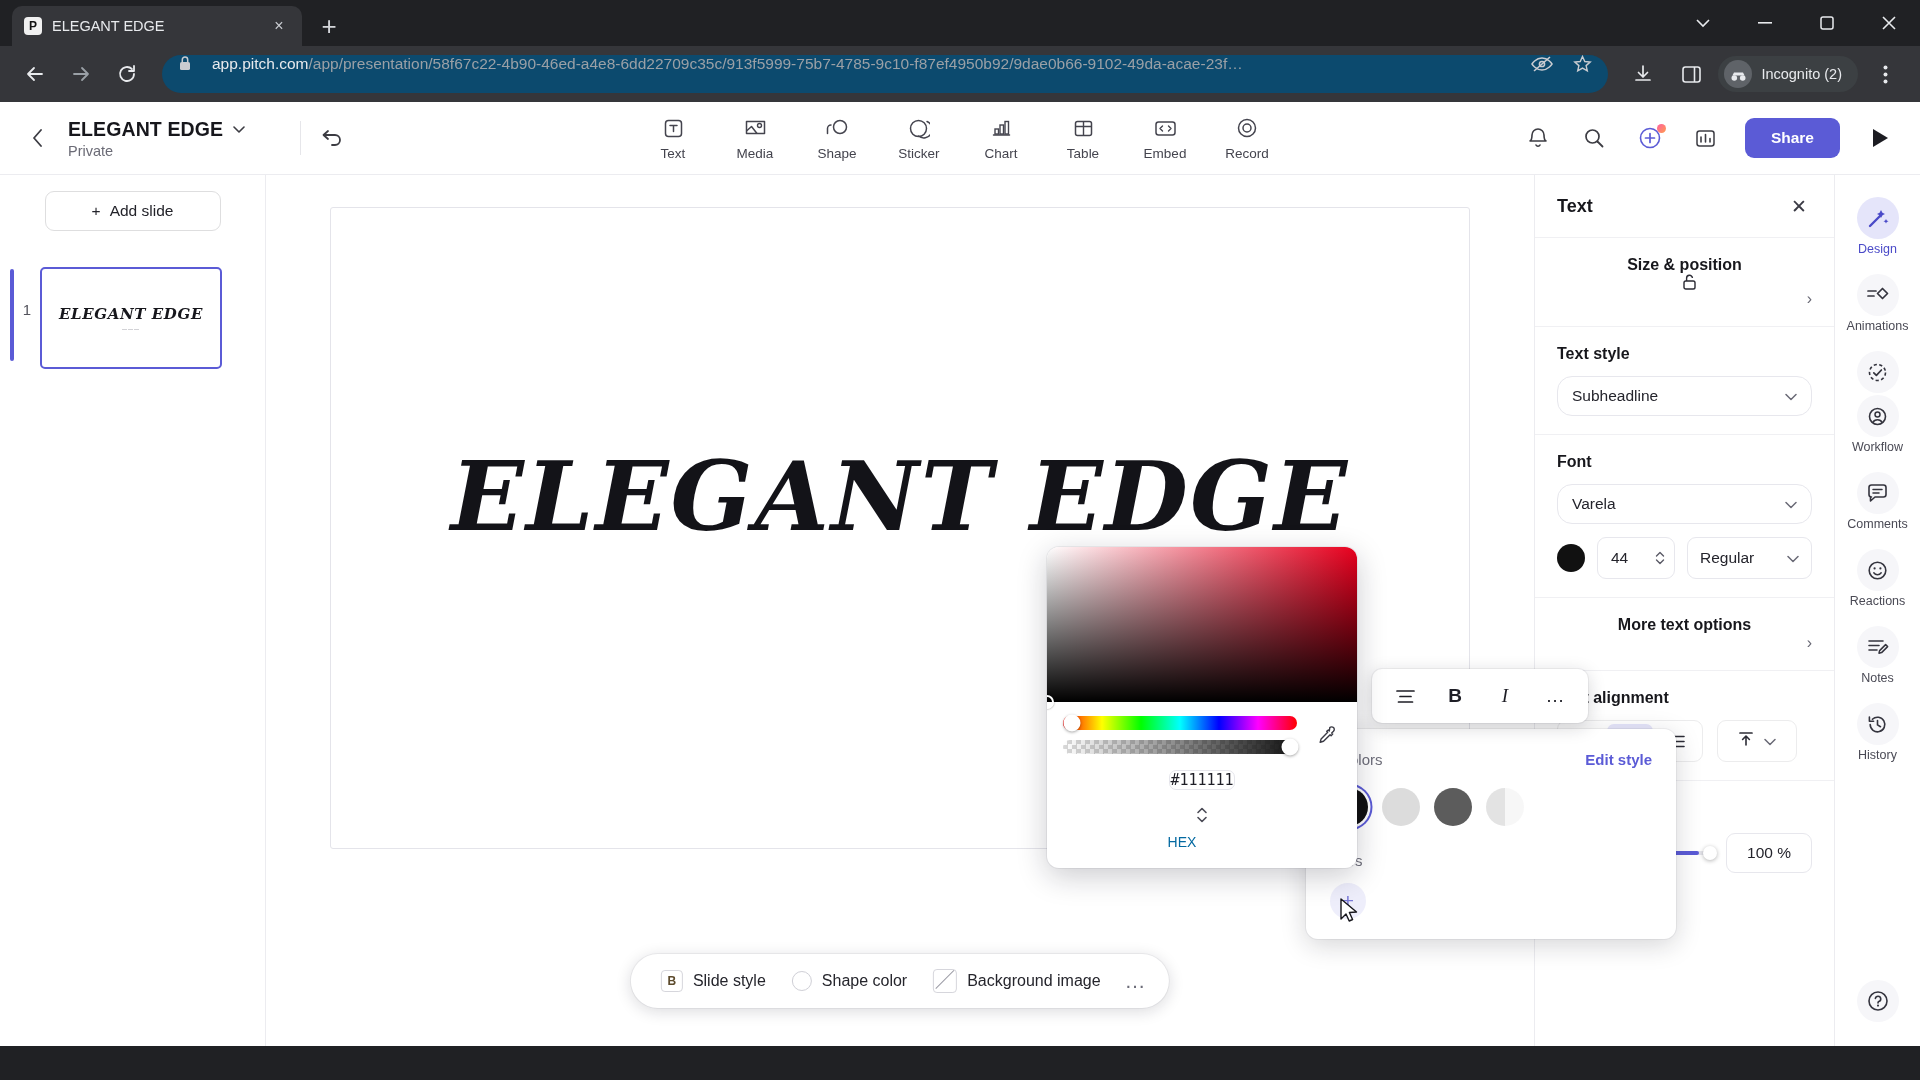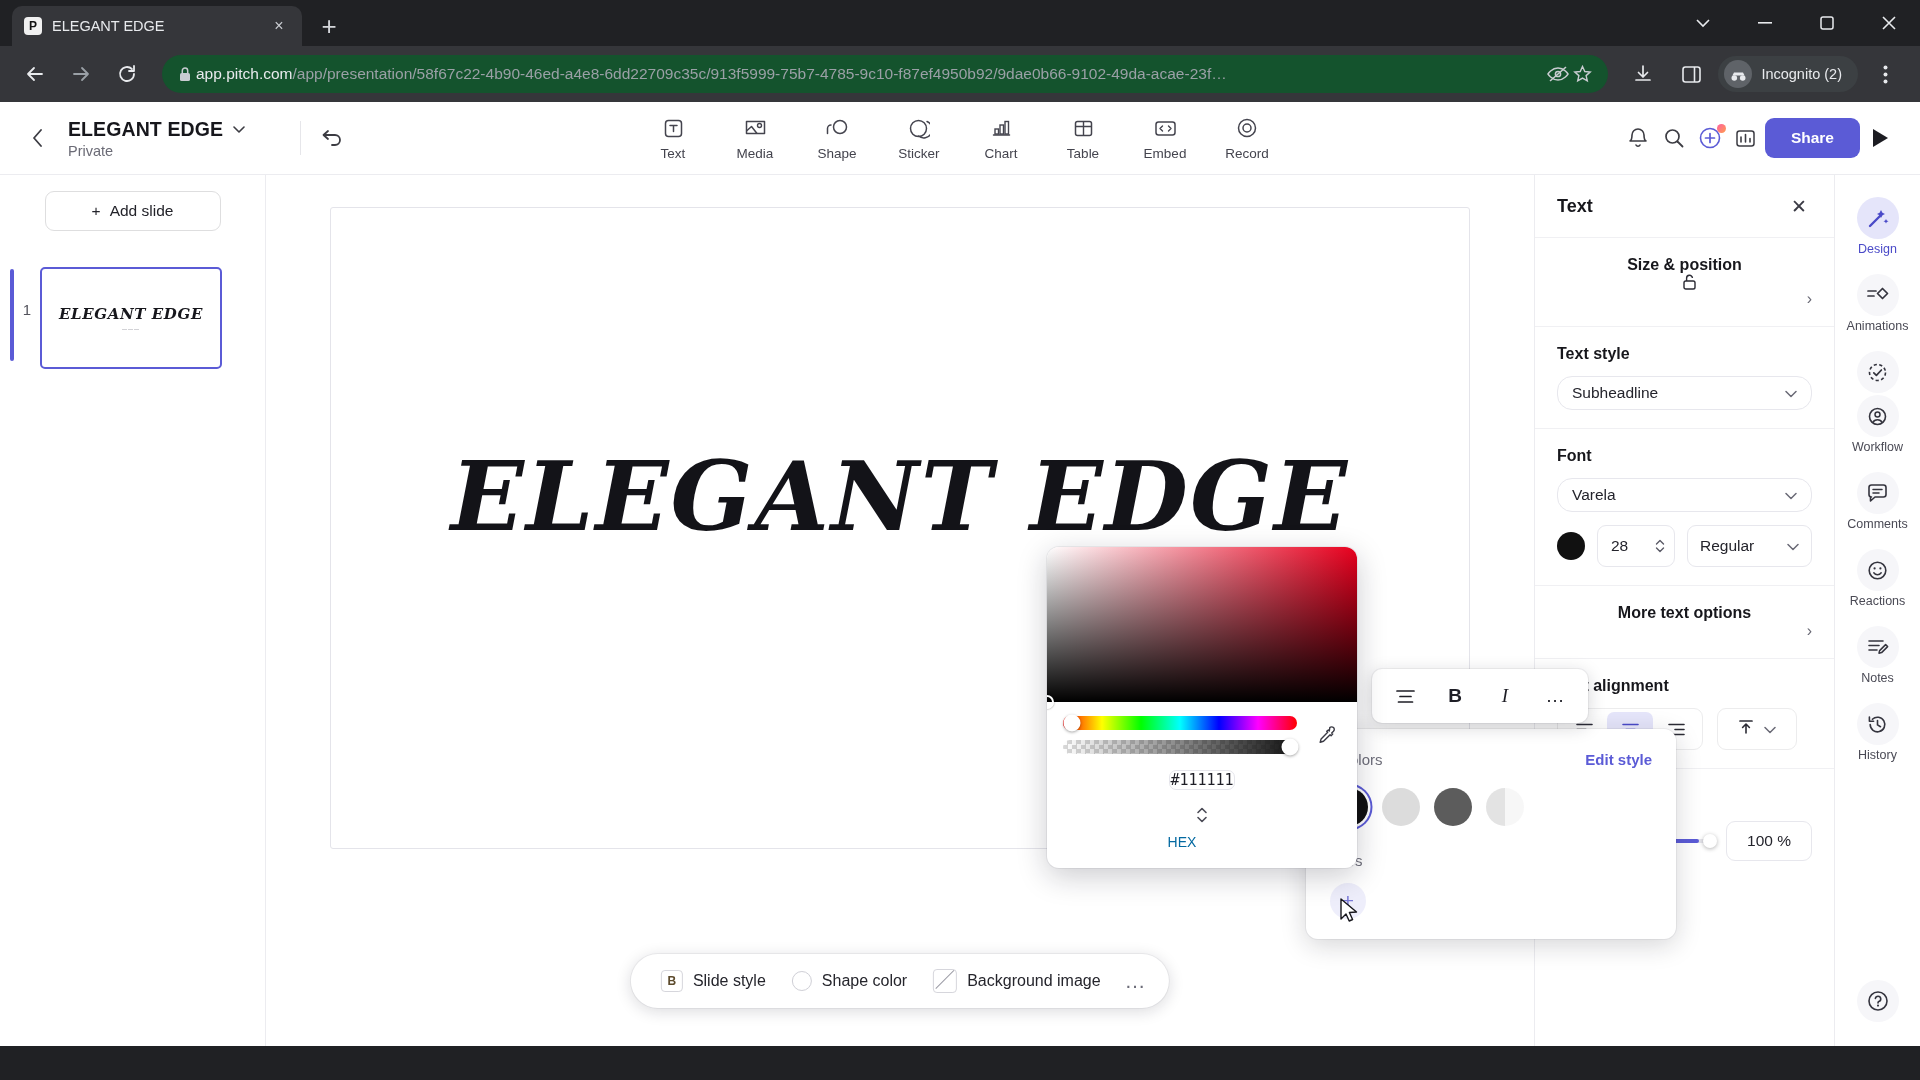--- a/index.html
+++ b/index.html
@@ -52,22 +52,22 @@
 
   .omnibar {
     height: 56px; background: #35363a;
     display: flex; align-items: center; padding: 0 14px; gap: 4px;
   }
   .nav-btn {
     width: 42px; height: 42px; border-radius: 50%;
     display: flex; align-items: center; justify-content: center; color: #e8eaed;
   }
   .urlbox {
-    flex: 1; height: 38px; margin: 0 10px; background: #14532d;
-    border-radius: 19px; display: flex; align-items: center; padding: 0 16px; gap: 4px;
+    flex: 1; height: 38px; margin: 0 10px; background: #0c4a6e;
+    border-radius: 19px; display: flex; align-items: flex-start; padding: 0 16px; gap: 20px;
     min-width: 0;
   }
   .url-text {
     flex: 1; font-size: 15.5px; color: #9aa0a6; white-space: nowrap;
     overflow: hidden; text-overflow: ellipsis;
   }
   .url-text b { color: #e8eaed; font-weight: 400; }
   .omni-icn { color: #c9ccd1; display: flex; align-items: center; flex: 0 0 auto; }
   .right-omni { display: flex; align-items: center; gap: 6px; }
   .incognito-pill {
@@ -108,21 +108,21 @@
     position: absolute; left: 50%; transform: translateX(-50%);
     display: flex; align-items: flex-start; gap: 10px;
   }
   .tool {
     width: 72px; display: flex; flex-direction: column; align-items: center; gap: 5px;
     padding: 4px 0; border-radius: 8px;
   }
   .tool .ic { height: 26px; display: flex; align-items: center; justify-content: center; color: #44444e; }
   .tool .lb { font-size: 13.5px; color: #44444e; }
 
-  .hdr-right { margin-left: auto; display: flex; align-items: center; gap: 2px; }
+  .hdr-right { margin-left: auto; display: flex; align-items: center; gap: 22px; }
   .ic-btn { width: 34px; height: 34px; display:flex; align-items:center; justify-content:center; color:#3c3c43; }
   .ai-plus { position: relative; width: 34px; height: 34px; display:flex; align-items:center; justify-content:center; color:#4a4ae0; }
   .ai-dot { position: absolute; right: 1px; top: 3px; width: 9px; height: 9px; border-radius: 50%;
             background: linear-gradient(135deg,#ff5fa2,#ff9d4d); }
   .share-btn {
     height: 40px; padding: 0 26px; background: #5b5bd6; color: #fff;
     border-radius: 9px; font-size: 15.5px; font-weight: 700;
     display: flex; align-items: center;
   }
   .play-btn { width: 36px; height: 36px; display:flex; align-items:center; justify-content:center; color:#1c1c22; }
@@ -267,21 +267,21 @@
   .rp-title { font-size: 18px; font-weight: 700; color: #17171c; }
   .rp-close { margin-left: auto; color: #3a3a44; width: 26px; height: 26px;
               display:flex; align-items:center; justify-content:center; font-size: 19px; }
   .rp-sec { padding: 18px 22px; border-top: 1px solid #f0f0f3; }
   .rp-row { display: flex; align-items: center; flex-direction: column; }
   .rp-rowlabel { font-size: 16px; font-weight: 700; color: #17171c; }
   .rp-chev { margin-left: auto; color: #6a6a76; font-size: 16px; }
   .rp-lock { margin-left: 10px; color: #2a2a33; display: flex; align-items: center; }
   .rp-seclabel { font-size: 16px; font-weight: 700; color: #17171c; margin-bottom: 13px; }
   .rp-select {
-    height: 34px; border: 1px solid #e7e7ed; border-radius: 15px; background: #fff;
+    height: 40px; border: 1px solid #e7e7ed; border-radius: 15px; background: #fff;
     display: flex; align-items: center; padding: 0 14px; font-size: 15.5px; color: #24242c;
   }
   .rp-select .cv { margin-left: auto; color: #6a6a76; font-size: 13px; }
   .rp-fontrow { display: flex; align-items: center; gap: 12px; margin-top: 13px; }
   .rp-colordot { width: 28px; height: 28px; border-radius: 50%; background: #111111; flex: 0 0 auto; }
   .rp-size {
     width: 78px; height: 42px; border: 1px solid #e7e7ed; border-radius: 9px;
     display: flex; align-items: center; padding: 0 8px 0 13px; font-size: 15.5px; color: #24242c;
   }
   .rp-size .stp { margin-left: auto; display: flex; flex-direction: column; color: #5a5a66; line-height: 7px; font-size: 10px; }
@@ -722,21 +722,21 @@
             <span>Varela</span>
             <span class="cv">
               <svg width="12" height="8" viewBox="0 0 12 8">
                   <path d="M1 1.5l5 5 5-5" stroke="#6a6a76" stroke-width="1.5" fill="none" stroke-linecap="round" stroke-linejoin="round"></path>
                 </svg>
             </span>
           </div>
           <div class="rp-fontrow">
             <span class="rp-colordot"></span>
             <div class="rp-size">
-              <span>28</span>
+              <span>44</span>
               <span class="stp">
                 <svg width="12" height="18" viewBox="0 0 12 18">
                     <path d="M2.5 7L6 3.5 9.5 7" stroke="#5a5a66" stroke-width="1.4" fill="none" stroke-linecap="round" stroke-linejoin="round"></path>
                     <path d="M2.5 11l3.5 3.5L9.5 11" stroke="#5a5a66" stroke-width="1.4" fill="none" stroke-linecap="round" stroke-linejoin="round"></path>
                   </svg>
               </span>
             </div>
             <div class="rp-weight">
               <span>Regular</span>
               <span class="cv">

